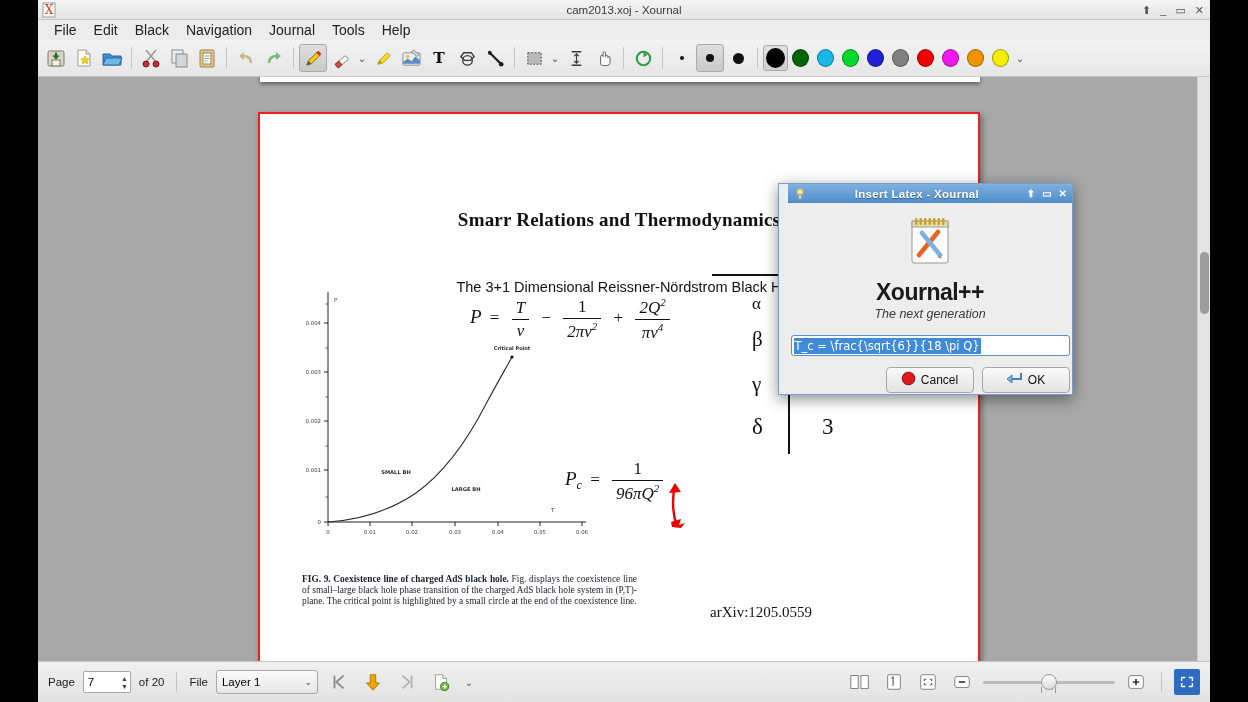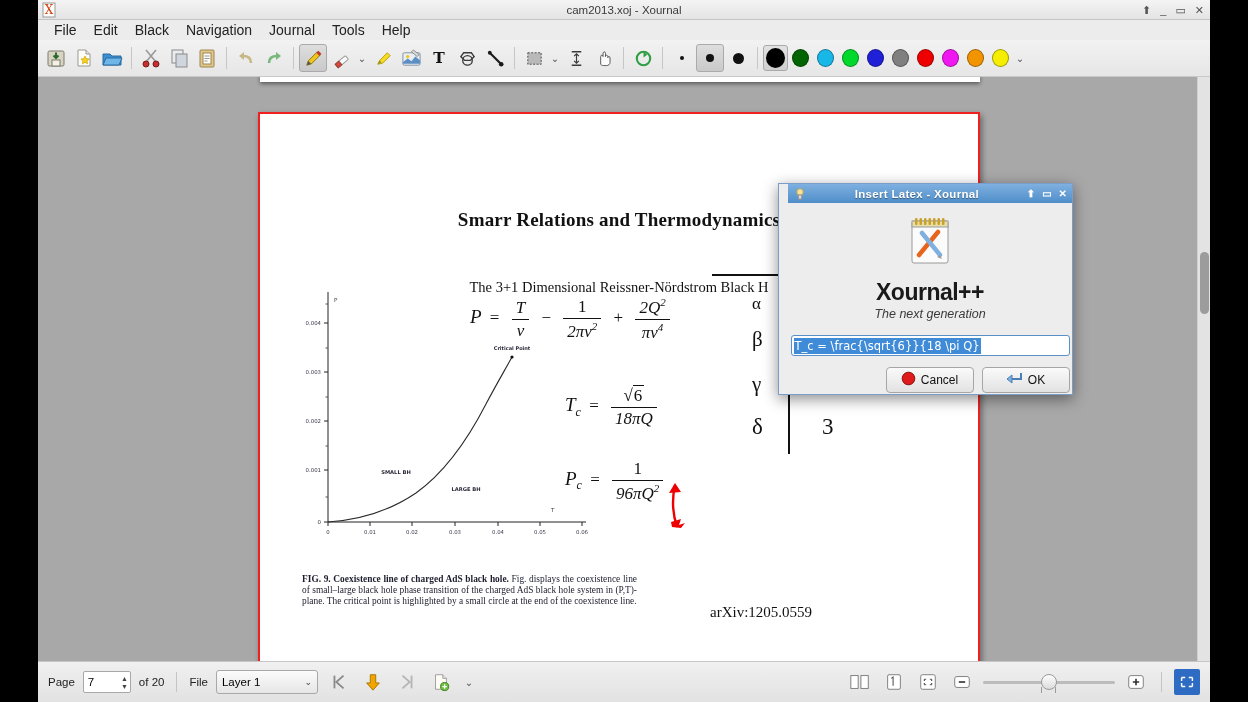--- a/index.html
+++ b/index.html
@@ -40,21 +40,21 @@
 
   
   .canvas { position:absolute; left:0; top:77px; width:1172px; height:584px; background:#a8a8a8; overflow:hidden; }
   .page-prev { position:absolute; left:222px; top:-40px; width:720px; height:45px; background:#fff; box-shadow:0 2px 4px rgba(0,0,0,.45); }
   .page { position:absolute; left:220px; top:35px; width:722px; height:608px; background:#fff;
      border:2px solid #ef2020; box-shadow:2px 3px 6px rgba(0,0,0,.4); }
 
   .slide-title { position:absolute; left:0; right:0; top:95px; text-align:center;
     font-family:"Liberation Serif", serif; font-weight:bold; font-size:19px; color:#111; letter-spacing:.2px; }
   .slide-sub { position:absolute; left:0; right:0; top:165px; text-align:center;
-    font-family:Liberation Serif, serif; font-size:14.5px; color:#111; }
+    font-family:Liberation Sans, sans-serif; font-size:14.5px; color:#111; }
 
   .eqmain { position:absolute; left:210px; top:182px; font-family:"Liberation Serif", serif; color:#111; }
   .eq-tc { position:absolute; left:305px; top:272px; font-family:"Liberation Serif", serif; color:#111; }
   .eq-pc { position:absolute; left:305px; top:345px; font-family:"Liberation Serif", serif; color:#111;text-align:center; }
 
   .frac { display:inline-flex; flex-direction:column; align-items:center; vertical-align:middle; margin:0 4px; }
   .frac .num { padding:0 4px; font-size:17px; font-style:italic; }
   .frac .bar { width:100%; height:1.4px; background:#111; margin:1px 0; }
   .frac .den { padding:0 4px; font-size:17px; font-style:italic; }
   .itl { font-style:italic; }
@@ -360,29 +360,20 @@
             <span class="den">2πv<sup style="font-size:11px;">2</sup></span>
           </span>
         <span style="font-size:17px;">&nbsp;+&nbsp;</span>
         <span class="frac">
             <span class="num">2Q<sup style="font-size:11px;">2</sup></span>
             <span class="bar"></span>
             <span class="den">πv<sup style="font-size:11px;">4</sup></span>
           </span>
       </div>
 
-      <div class="eq-tc">
-        <span style="font-size:19px;" class="itl">T</span><sub style="font-size:12px;font-style:italic;">c</sub>
-        <span style="font-size:17px;">&nbsp;=&nbsp;</span>
-        <span class="frac">
-          <span class="num" style="font-style:normal;">√<span class="sqrt">6</span></span>
-          <span class="bar"></span>
-          <span class="den">18πQ</span>
-        </span>
-      </div>
 
       <div class="eq-pc">
         <span style="font-size:19px;" class="itl">P</span><sub style="font-size:12px;font-style:italic;">c</sub>
         <span style="font-size:17px;">&nbsp;=&nbsp;</span>
         <span class="frac">
           <span class="num" style="font-style:normal;">1</span>
           <span class="bar"></span>
           <span class="den">96πQ<sup style="font-size:11px;">2</sup></span>
         </span>
       </div>

